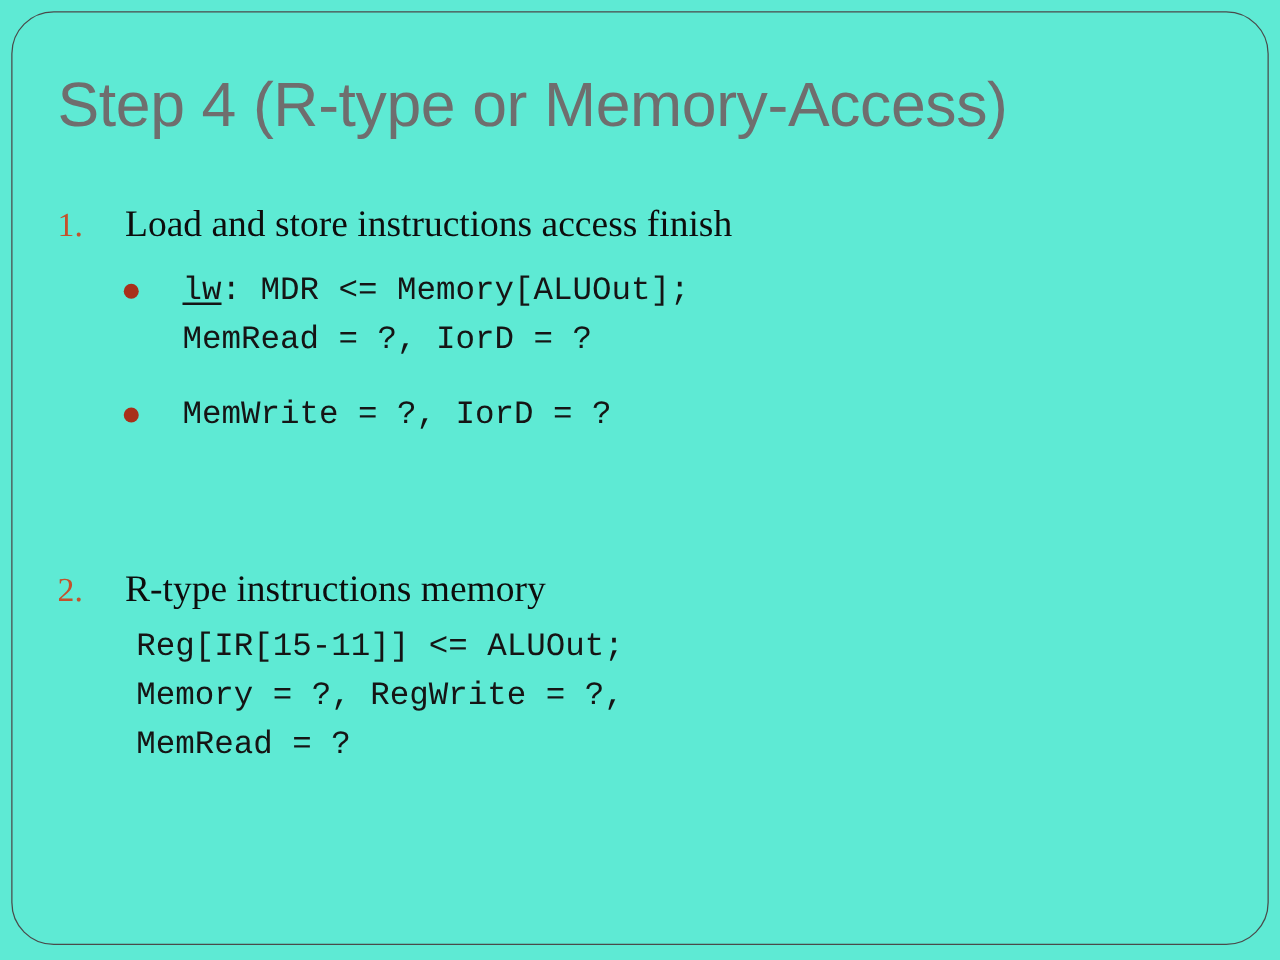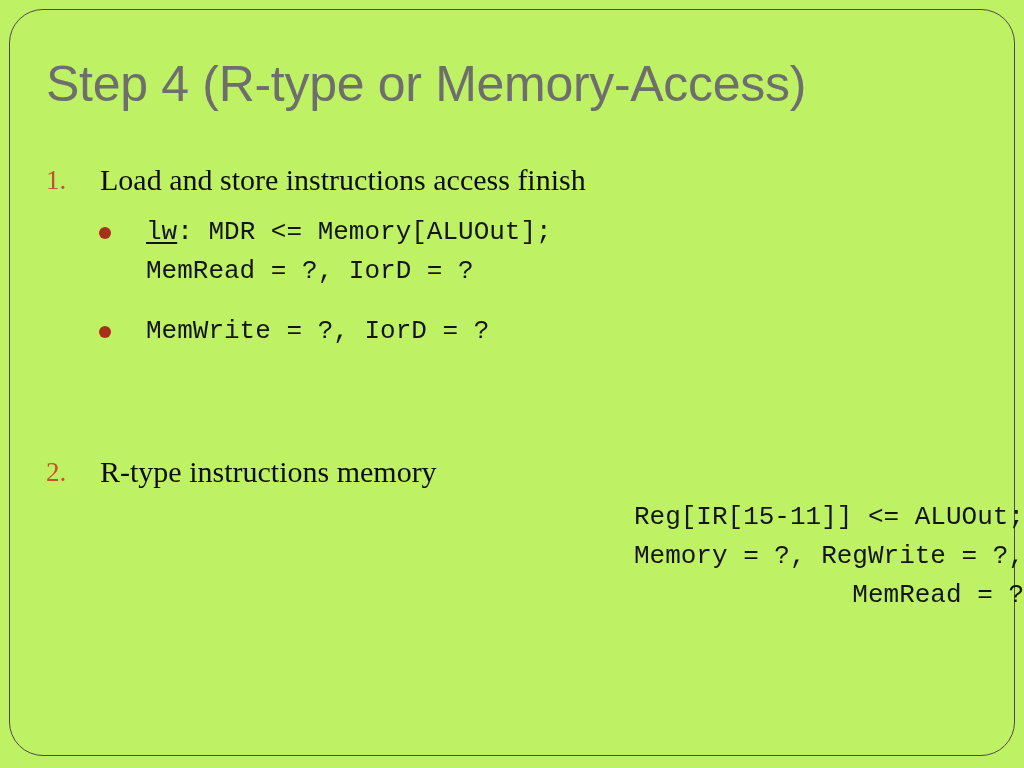--- a/index.html
+++ b/index.html
@@ -11,21 +11,21 @@
     width: 1024px;
     height: 768px;
     overflow: hidden;
     font-family: "Liberation Serif", serif;
   }
 
   .slide {
     position: relative;
     width: 1024px;
     height: 768px;
-    background: #bef264;
+    background: #5eead4;
     box-sizing: border-box;
   }
 
   
   .slide-frame {
     position: absolute;
     left: 9px;
     top: 9px;
     width: 1006px;
     height: 747px;
@@ -106,21 +106,20 @@
     text-underline-offset: 3px;
   }
 
   .gap {
     height: 80px;
   }
 
   .code-block {
     padding-left: 109px;
     margin-top: 6px;
-    text-align: right;
   }
   .code-line {
     font-family: "Liberation Mono", monospace;
     font-size: 26px;
     color: #151515;
     line-height: 39px;
     white-space: pre;
   }
 </style>
 </head>

